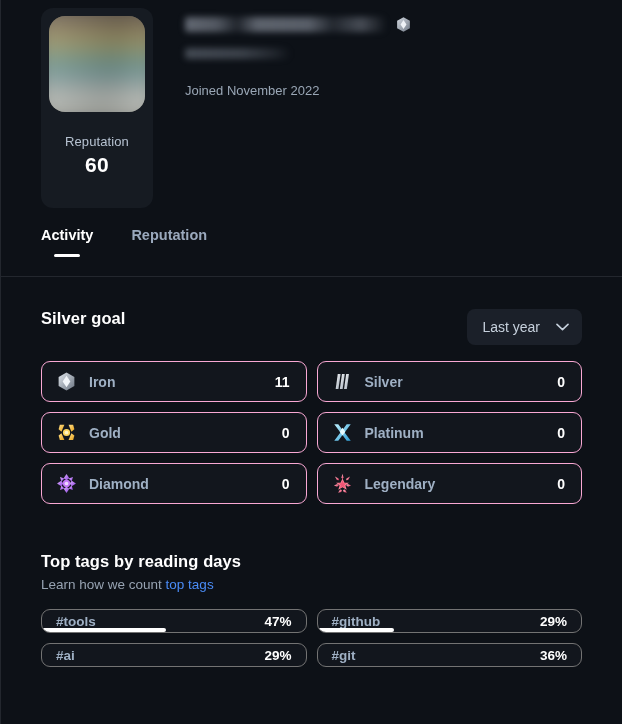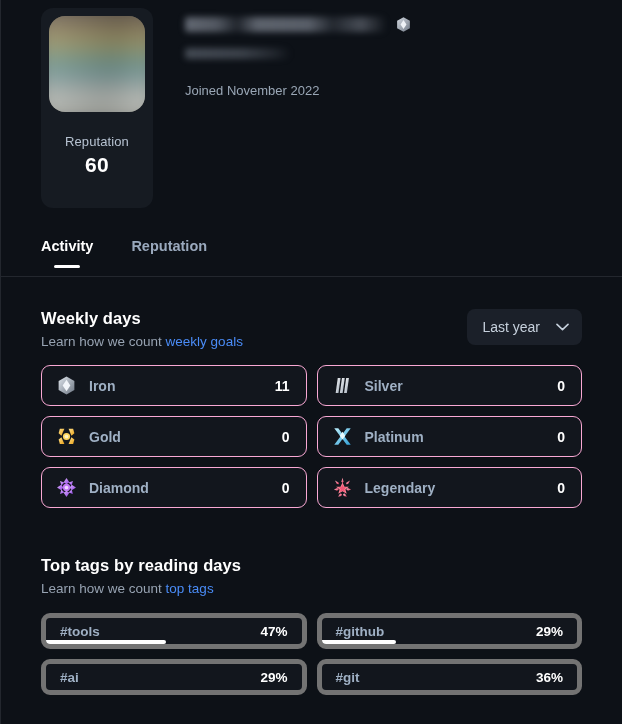--- a/index.html
+++ b/index.html
@@ -125,21 +125,21 @@
   .joined {
     margin-top: 24px;
     font-size: 13px;
     color: #9aa7b6;
   }
 
   
   .tabs {
     position: relative;
     display: flex;
-    align-items: flex-end;
+    align-items: center;
     gap: 38px;
     padding: 0 0 8px 40px;
     height: 62px;
     border-bottom: 1px solid #23272e;
   }
   .tab {
     position: relative;
     font-size: 14.5px;
     font-weight: 700;
     color: #9aa9bd;
@@ -237,24 +237,24 @@
   .tags-section { margin-top: 38px; }
   .tag-grid {
     margin-top: 17px;
     display: grid;
     grid-template-columns: repeat(2, 1fr);
     column-gap: 10px;
     row-gap: 10px;
   }
   .tag-card {
     position: relative;
-    height: 36px;
+    height: 24px;
     padding: 0 14px;
     background: #12161d;
-    border: 5px solid #737373;
+    border: 1px solid #737373;
     border-radius: 9px;
     display: flex;
     align-items: center;
     justify-content: space-between;
     overflow: hidden;
     cursor: pointer;
   }
   .tag-name {
     font-size: 13.5px;
     font-weight: 700;
@@ -310,24 +310,21 @@
   </div>
 
   <div class="tabs">
     <button class="tab active">Activity</button>
     <button class="tab">Reputation</button>
   </div>
 
   <div class="section" style="padding-top:32px">
     <div class="section-head">
       <div>
-        <div class="section-title">Weekly days</div>
-        <div class="section-sub">
-          <span>Learn how we count </span><a href="#">weekly goals</a>
-        </div>
+        <div class="section-title">Silver goal</div>
       </div>
       <button class="dropdown">
         <span>Last year</span>
         <svg class="chev" width="13" height="8" viewBox="0 0 13 8">
           <path d="M1 1.4 6.5 6.6 12 1.4" fill="none" stroke="#c6d0dc" stroke-width="1.6" stroke-linecap="round" stroke-linejoin="round"></path>
         </svg>
       </button>
     </div>
 
     <div class="badge-grid">

